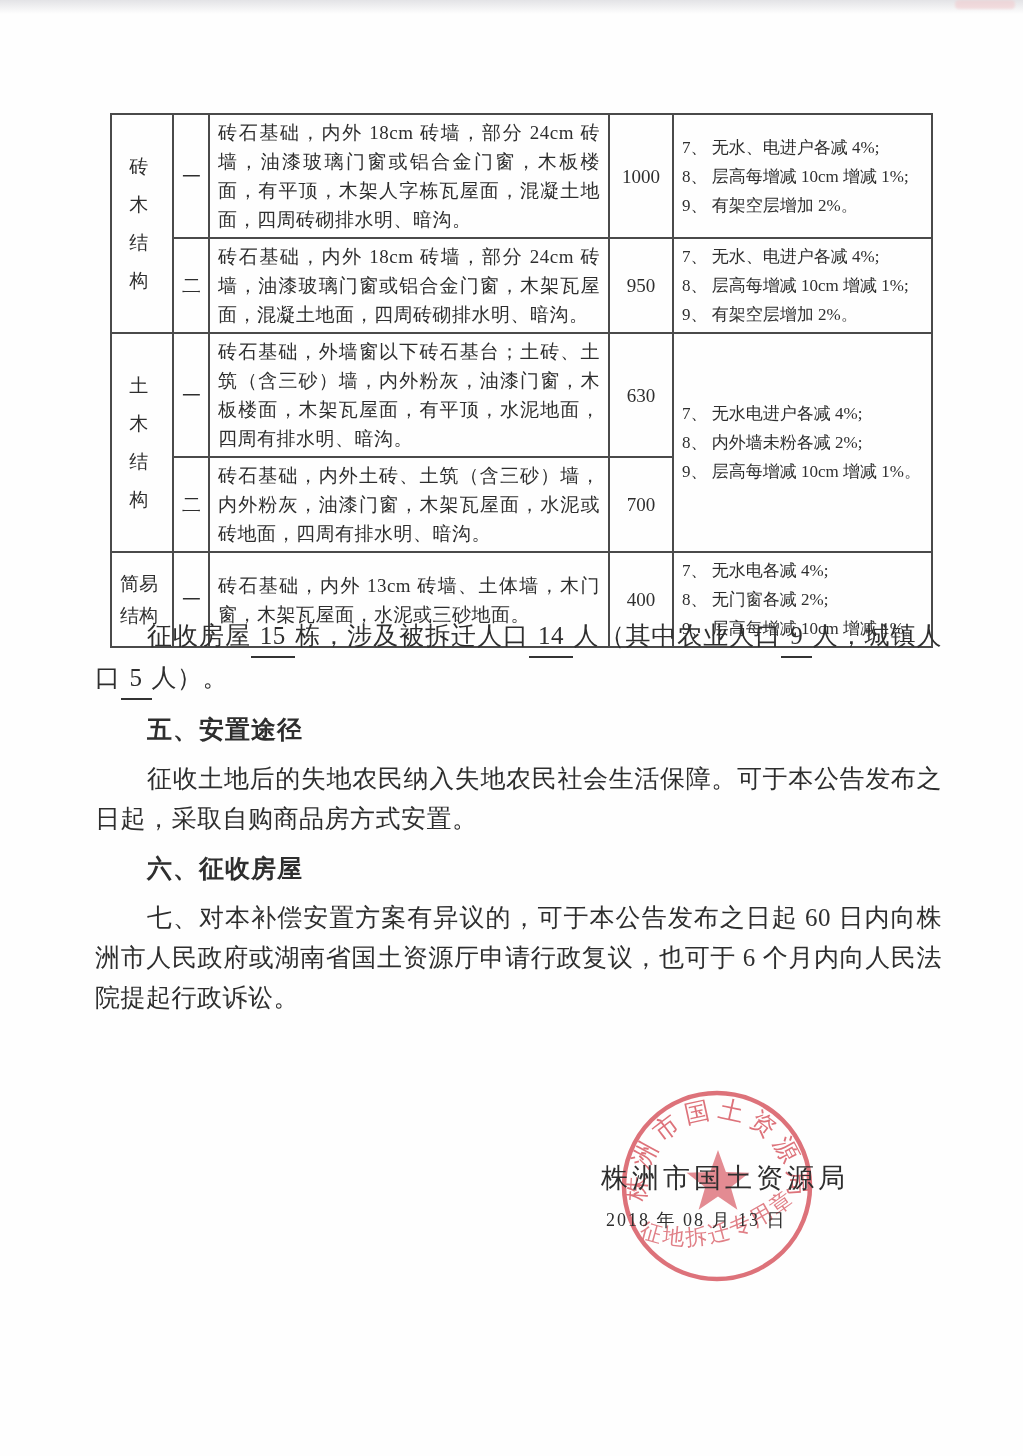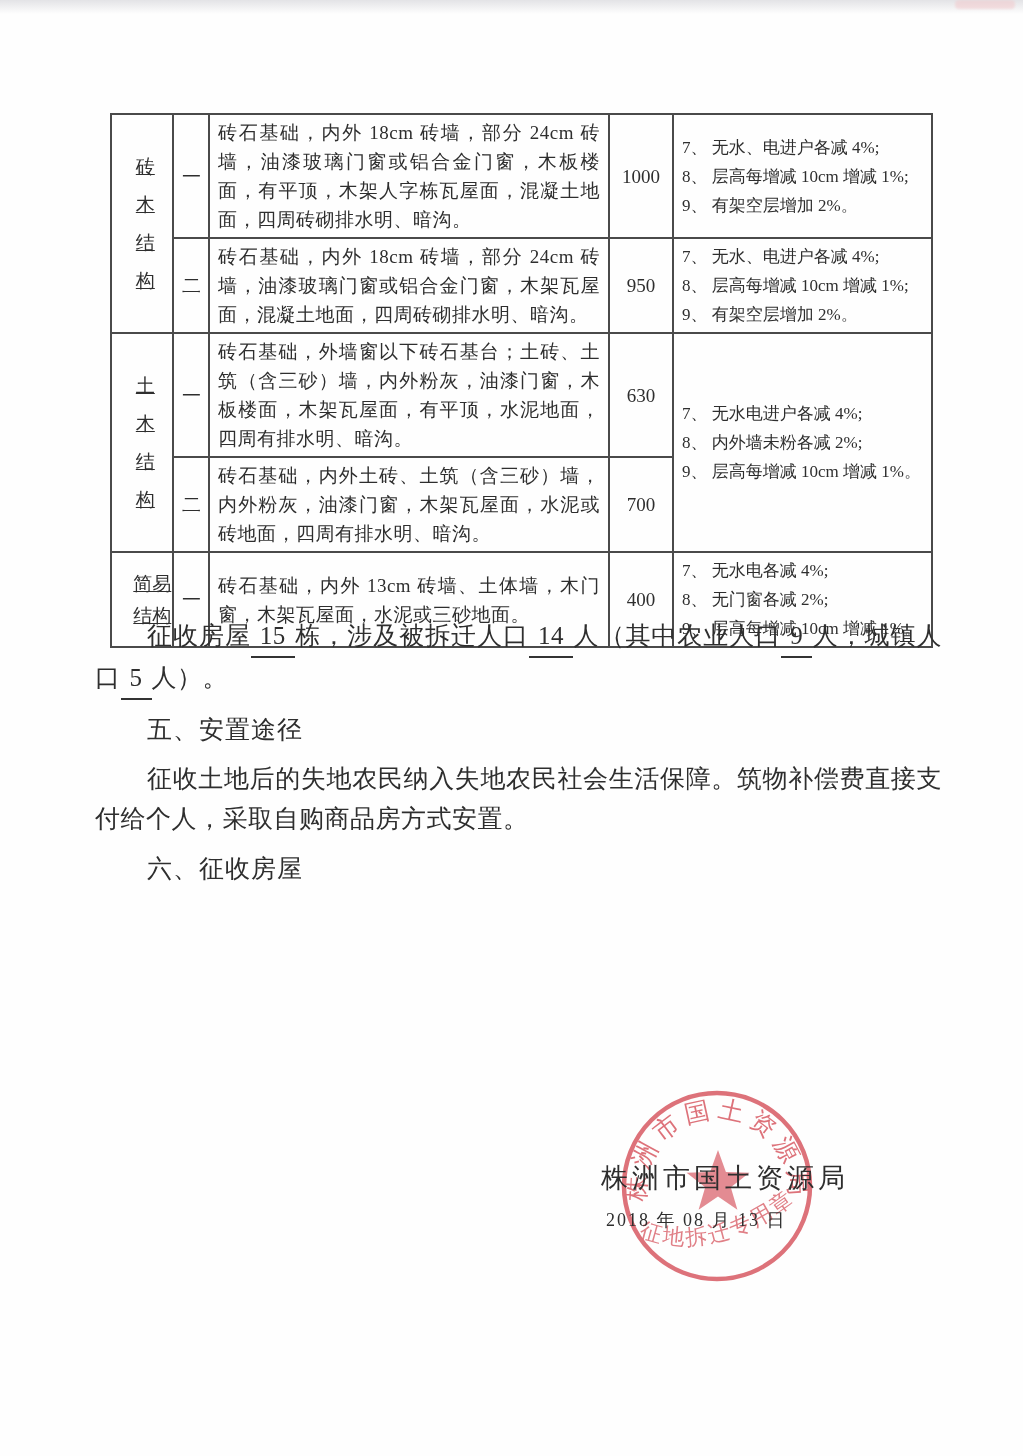--- a/index.html
+++ b/index.html
@@ -22,35 +22,35 @@
     position:absolute; left:110px; top:113px; width:821px;
     border-collapse:collapse; table-layout:fixed;
   }
   table.comp td {
     border:2px solid #4a4a4a; padding:3px 8px;
     font-size:19px; line-height:29px; vertical-align:middle;
   }
   td.structure { text-align:center; padding:2px; }
   td.structure .vert {
     display:inline-block; width:1.35em; line-height:38px;
-    word-break:break-all; text-align:right; letter-spacing:0;text-decoration:underline;
+    word-break:break-all; text-align:left; letter-spacing:0;
   }
   td.structure .vert.two { width:2.7em; line-height:32px; }
   td.grade { text-align:center; font-size:19px; }
   td.spec  { text-align:justify; letter-spacing:.5px; }
   td.price { text-align:center; font-size:20px; font-family:"Liberation Serif",serif; }
   td.notes { padding-left:9px; }
   td.notes div { font-size:17px; line-height:29px; white-space:nowrap; letter-spacing:0; }
   
   .content {
     position:absolute; left:88px; top:616px; width:847px;
     font-size:25px; line-height:40px; text-align:justify; letter-spacing:.5px;margin-left:7px;
   }
   .content p { margin:0 0 7px 0; text-indent:52px; }
-  .content .heading { font-weight:normal; margin:10px 0 9px 0; text-indent:52px; letter-spacing:1px; }
+  .content .heading { font-weight:bold; margin:10px 0 9px 0; text-indent:52px; letter-spacing:1px; }
   .u-num {
     display:inline-block; text-indent:0; padding:0 9px;
     border-bottom:2px solid #333; font-family:"Liberation Serif",serif;
   }
   
   .sig-org  { position:absolute; left:601px; top:1160px; font-size:27px; letter-spacing:4px; z-index:3; }
   .sig-date { position:absolute; left:606px; top:1208px; font-size:18px; letter-spacing:2px; z-index:3; }
   .seal { position:absolute; left:618px; top:1086px; z-index:2; opacity:.88; }
 </style>
 </head>
@@ -116,22 +116,23 @@
           <div>8、 无门窗各减 2%;</div>
           <div>9、 层高每增减 10cm 增减 1%。</div>
         </td>
       </tr>
     </tbody>
   </table>
 
   <div class="content">
     <p><span>征收房屋</span><span class="u-num">15</span><span>栋，涉及被拆迁人口</span><span class="u-num">14</span><span>人（其中农业人口</span><span class="u-num">9</span><span>人，城镇人口</span><span class="u-num">5</span><span>人）。</span></p>
     <p class="heading">五、安置途径</p>
-    <p>征收土地后的失地农民纳入失地农民社会生活保障。筑物补偿费直接支付给个人，采取自购商品房方式安置。</p>
+    <p>征收土地后的失地农民纳入失地农民社会生活保障。可于本公告发布之日起，采取自购商品房方式安置。</p>
     <p class="heading">六、征收房屋</p>
+    <p>七、对本补偿安置方案有异议的，可于本公告发布之日起 60 日内向株洲市人民政府或湖南省国土资源厅申请行政复议，也可于 6 个月内向人民法院提起行政诉讼。</p>
   </div>
 
   <div class="sig-org">株洲市国土资源局</div>
   <div class="sig-date">2018 年 08 月 13 日</div>
 
   <svg class="seal" width="200" height="204" viewBox="0 0 200 204">
     <defs>
       <path id="arcTop" d="M 28.4 118.6 A 72 72 0 1 1 169.5 118.6" fill="none"></path>
       <path id="arcBot" d="M 24 151 Q 97 176 175 117" fill="none"></path>
     </defs>

